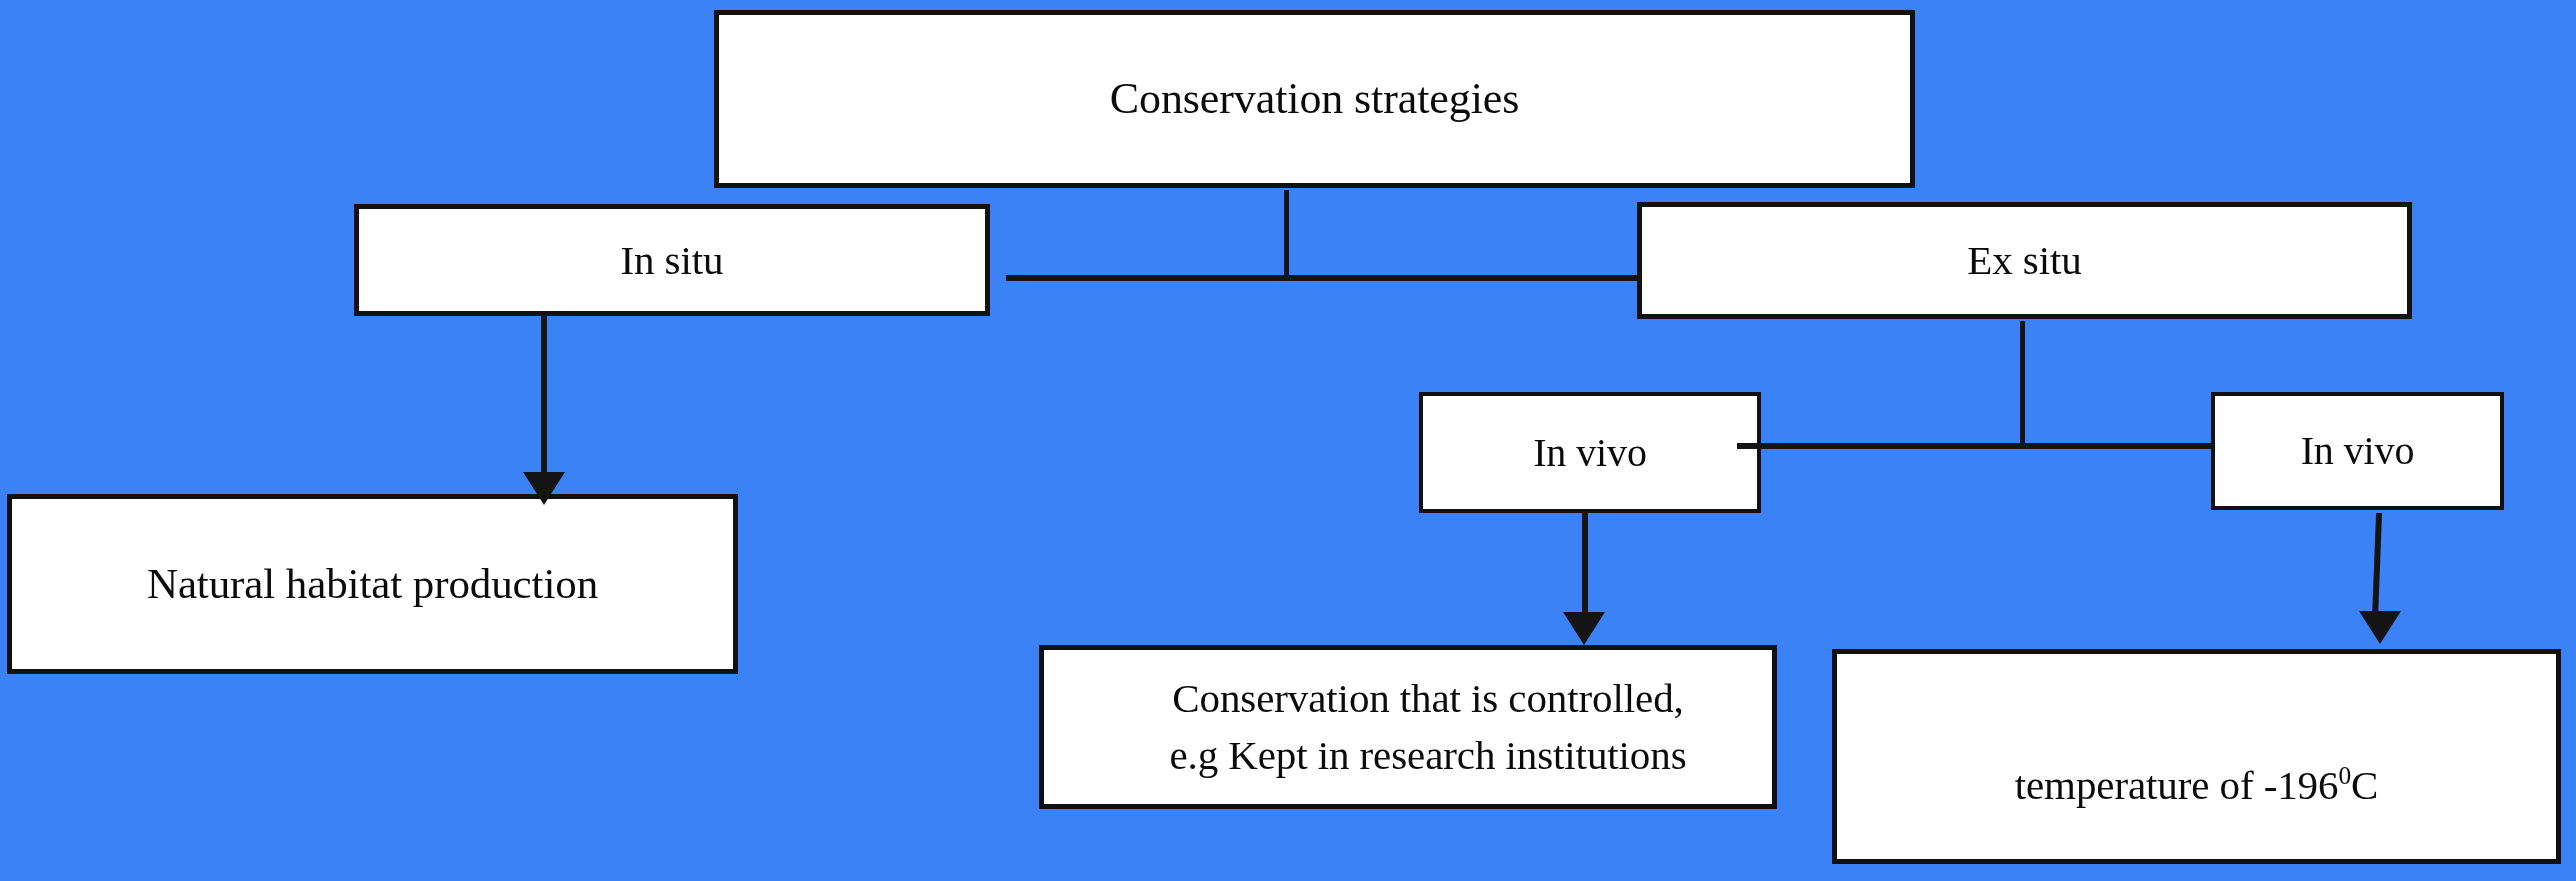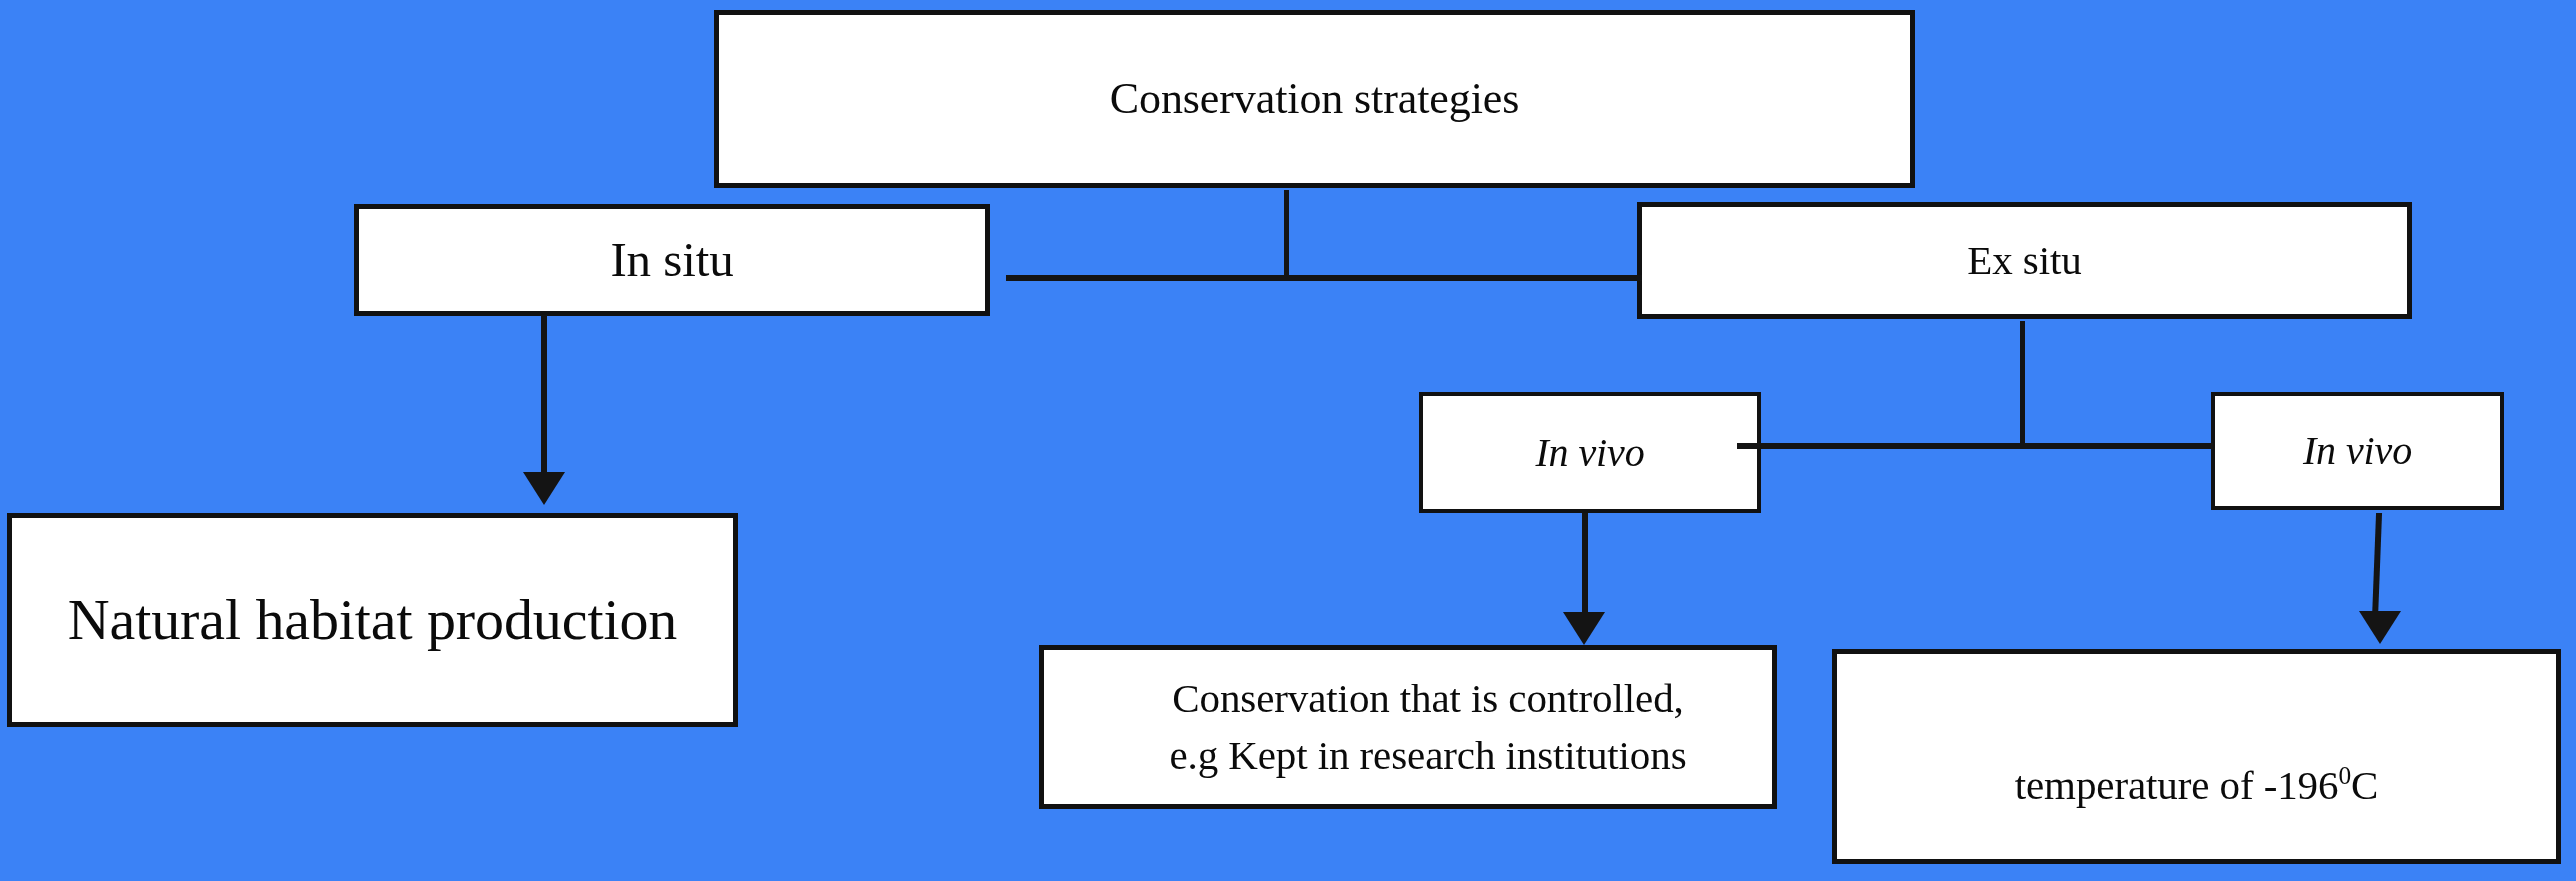--- a/index.html
+++ b/index.html
@@ -24,21 +24,20 @@
     align-items: center;
     justify-content: center;
     text-align: center;
     color: #0b0b0b;
     line-height: 1.38;
     white-space: pre-line;
     letter-spacing: -0.1px;
   }
   .node.thin {
     border-width: 4.3px;
-    font-style: italic;
   }
   .node-label {
     display: block;
     width: 100%;
     padding: 0 7px;
   }
   .sup {
     font-size: 0.62em;
     vertical-align: super;
     line-height: 0;
@@ -62,38 +61,38 @@
     border-top: 33px solid #141414;
   }
 
   
   #node-conservation-strategies {
     left: 714px; top: 10px; width: 1201px; height: 178px;
     font-size: 44px;
   }
   #node-in-situ {
     left: 354px; top: 204px; width: 636px; height: 112px;
-    font-size: 49px;
+    font-size: 41px;
   }
   #node-ex-situ {
     left: 1637px; top: 202px; width: 775px; height: 117px;
     font-size: 41px;
     align-items: center;
   }
   #node-in-vivo-left {
     left: 1419px; top: 392px; width: 342px; height: 121px;
     font-size: 40px;
   }
   #node-in-vivo-right {
     left: 2211px; top: 392px; width: 293px; height: 118px;
     font-size: 40px;
   }
   #node-natural-habitat {
-    left: 7px; top: 513px; width: 731px; height: 214px;
-    font-size: 58px;
+    left: 7px; top: 494px; width: 731px; height: 180px;
+    font-size: 43px;
   }
   #node-controlled-conservation {
     left: 1039px; top: 645px; width: 738px; height: 164px;
     font-size: 41px;
     padding-left: 40px;
   }
   #node-gamete-preservation {
     left: 1832px; top: 649px; width: 729px; height: 215px;
     font-size: 41px;
   }

